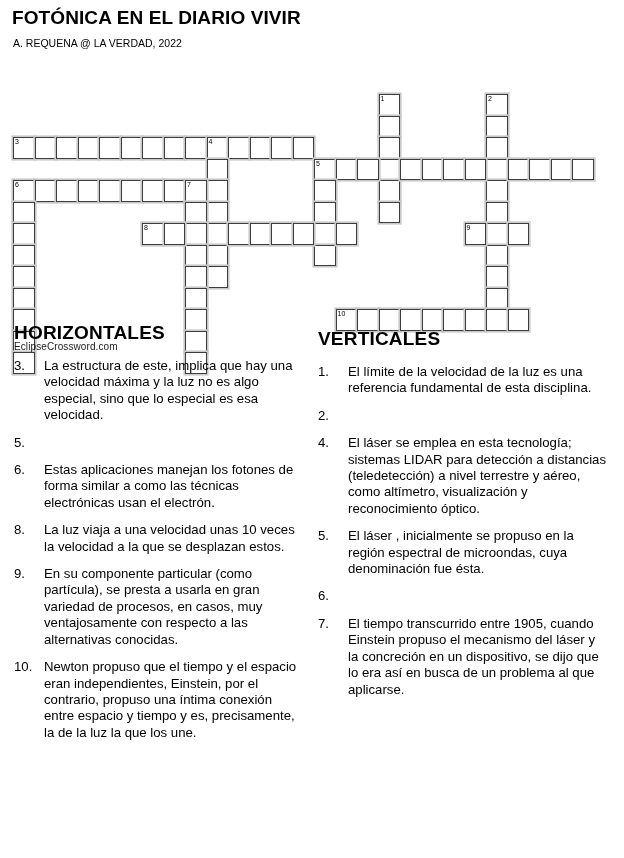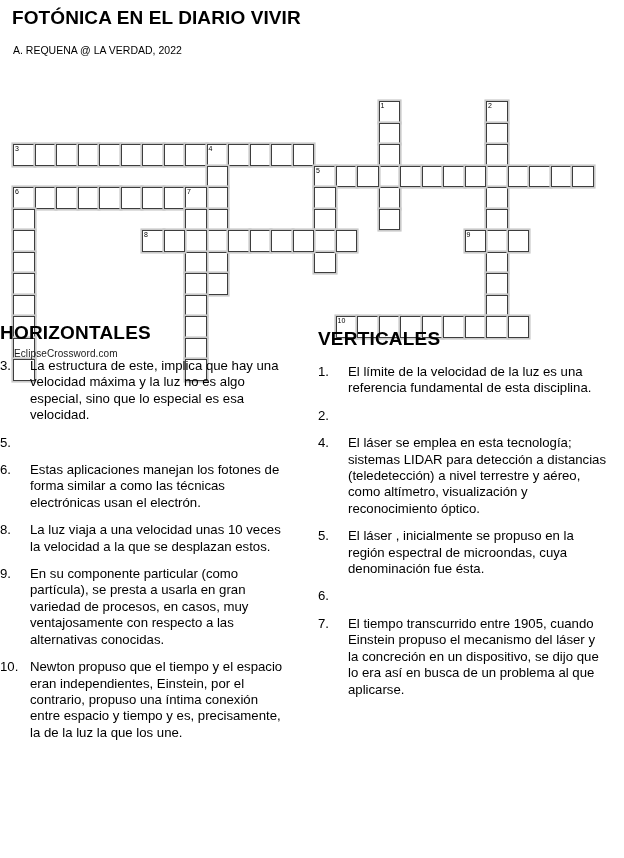--- a/index.html
+++ b/index.html
@@ -23,21 +23,21 @@
   #puzzle-title {
     font-size: 19px;
     font-weight: bold;
     letter-spacing: 0.1px;
     line-height: 1.1;
     margin: 0;
   }
   #puzzle-byline {
     font-size: 10.5px;
     font-weight: normal;
-    margin: 16px 0 0 1px;
+    margin: 9px 0 0 1px;
     line-height: 1.1;
   }
 
   
   #grid-wrap {
     position: relative;
     width: 624px;
     height: 262px;
   }
   #grid {
@@ -80,21 +80,21 @@
     top: 322px;
     left: 0;
     width: 624px;
     display: flex;
     flex-direction: row;
     align-items: flex-start;
   }
   .clue-col {
     box-sizing: border-box;
   }
-  #col-across { width: 312px; padding-top: 0; }
+  #col-across { width: 312px; padding-left: 14px; padding-top: 0; }
   #col-down   { width: 312px; padding-left: 6px; padding-top: 6px; }
 
   .clue-heading {
     font-size: 19px;
     font-weight: bold;
     margin: 0 0 14px 0;
     letter-spacing: 0.2px;
   }
   .clue-list {
     list-style: none;

